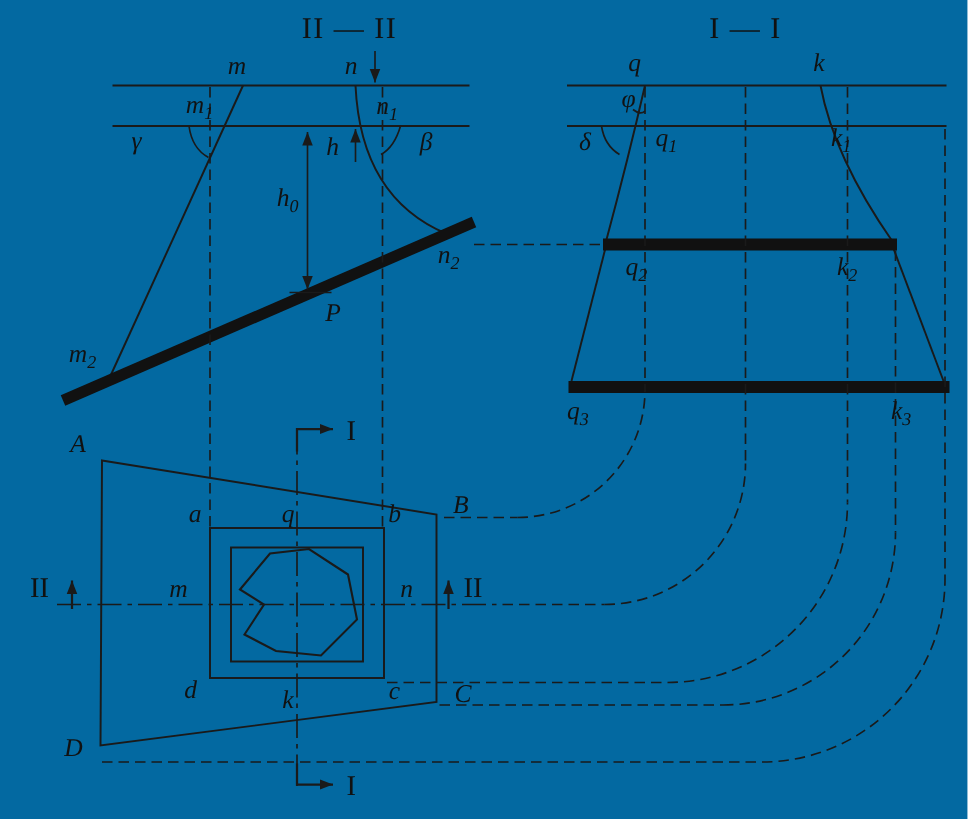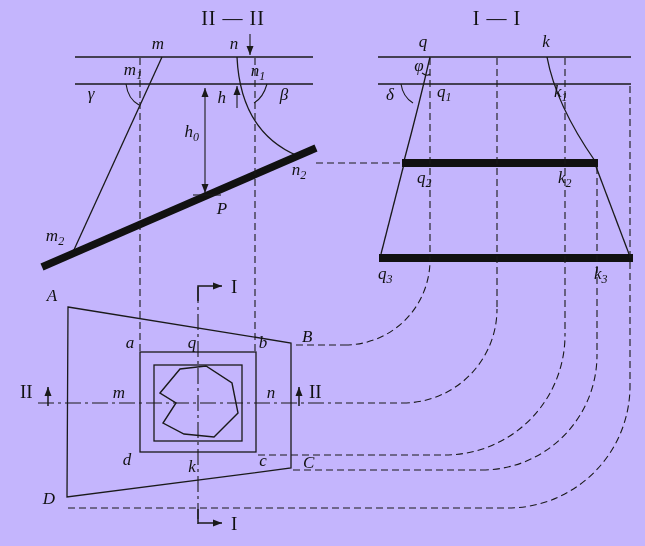--- a/index.html
+++ b/index.html
@@ -1,16 +1,16 @@
 <!DOCTYPE html>
 <html><head>
 <meta charset="utf-8">
 <style>
   html,body{margin:0;padding:0;background:#fff;}
-  .stage{position:relative;width:645px;height:546px;background:#c4b5fd;overflow:hidden;}
+  .stage{position:relative;width:645px;height:546px;background:#0369a1;overflow:hidden;}
   svg{display:block;}
   .stroke{stroke:#1a1a1a;fill:none;stroke-width:1.3;}
   .thin{stroke:#1a1a1a;fill:none;stroke-width:1.1;}
   .thick{stroke:#111;fill:none;stroke-width:7.5;}
   .bar{stroke:#111;fill:none;stroke-width:8;}
   .dash{stroke:#1a1a1a;fill:none;stroke-width:1.1;stroke-dasharray:7 4;}
   .cdash{stroke:#1a1a1a;fill:none;stroke-width:1.1;stroke-dasharray:16 4 3 4;}
   .mark{stroke:#1a1a1a;fill:none;stroke-width:1.5;}
   .lbl{font:italic 17px "Liberation Serif", serif;fill:#111;}
   .sub{font-size:12px;font-style:italic;}

